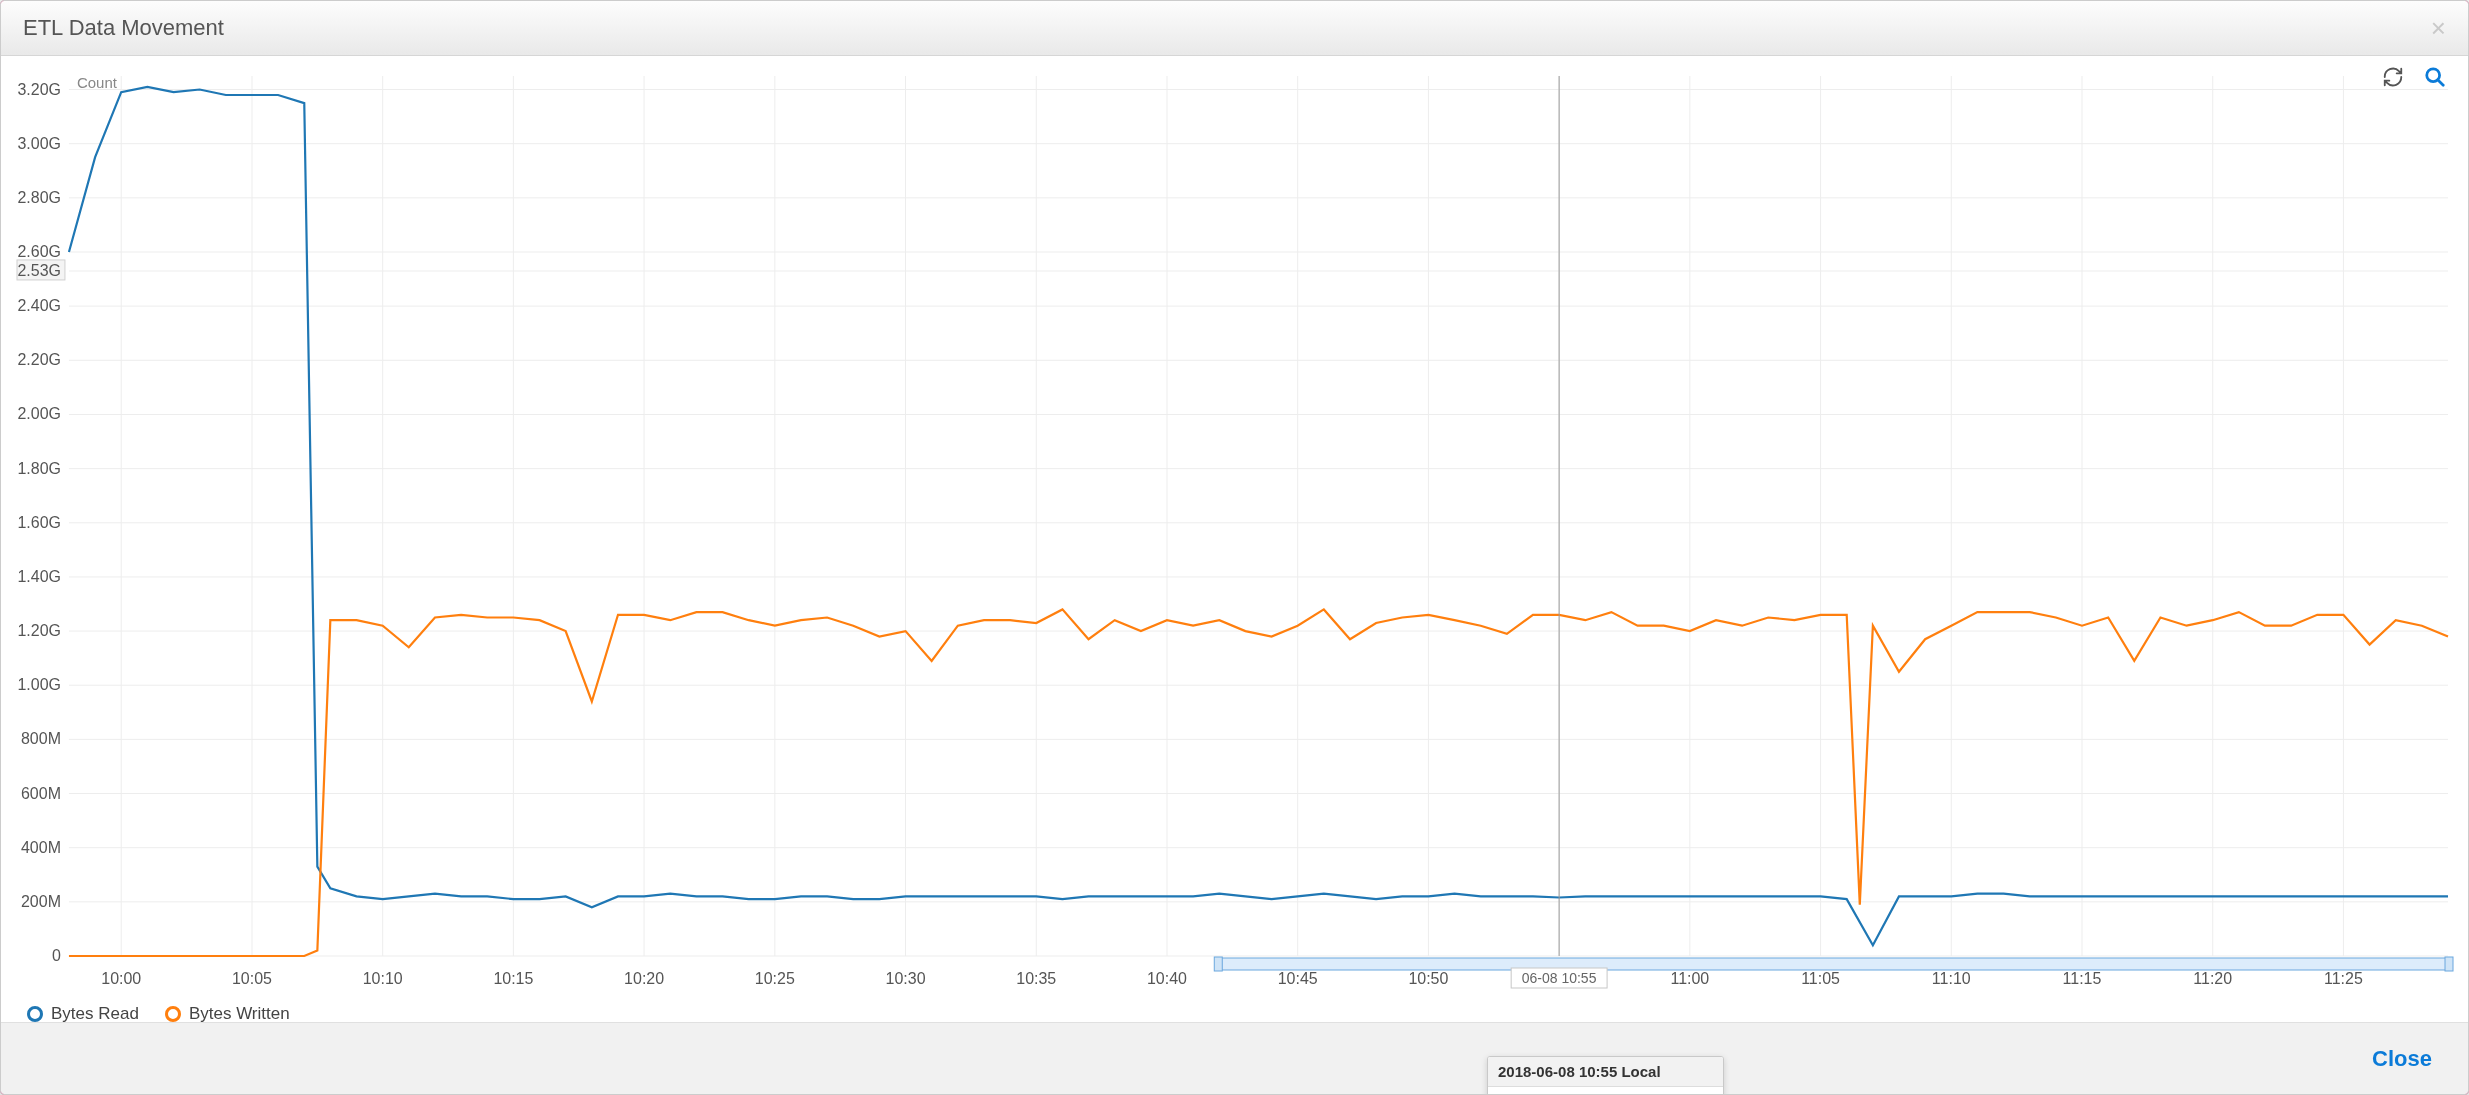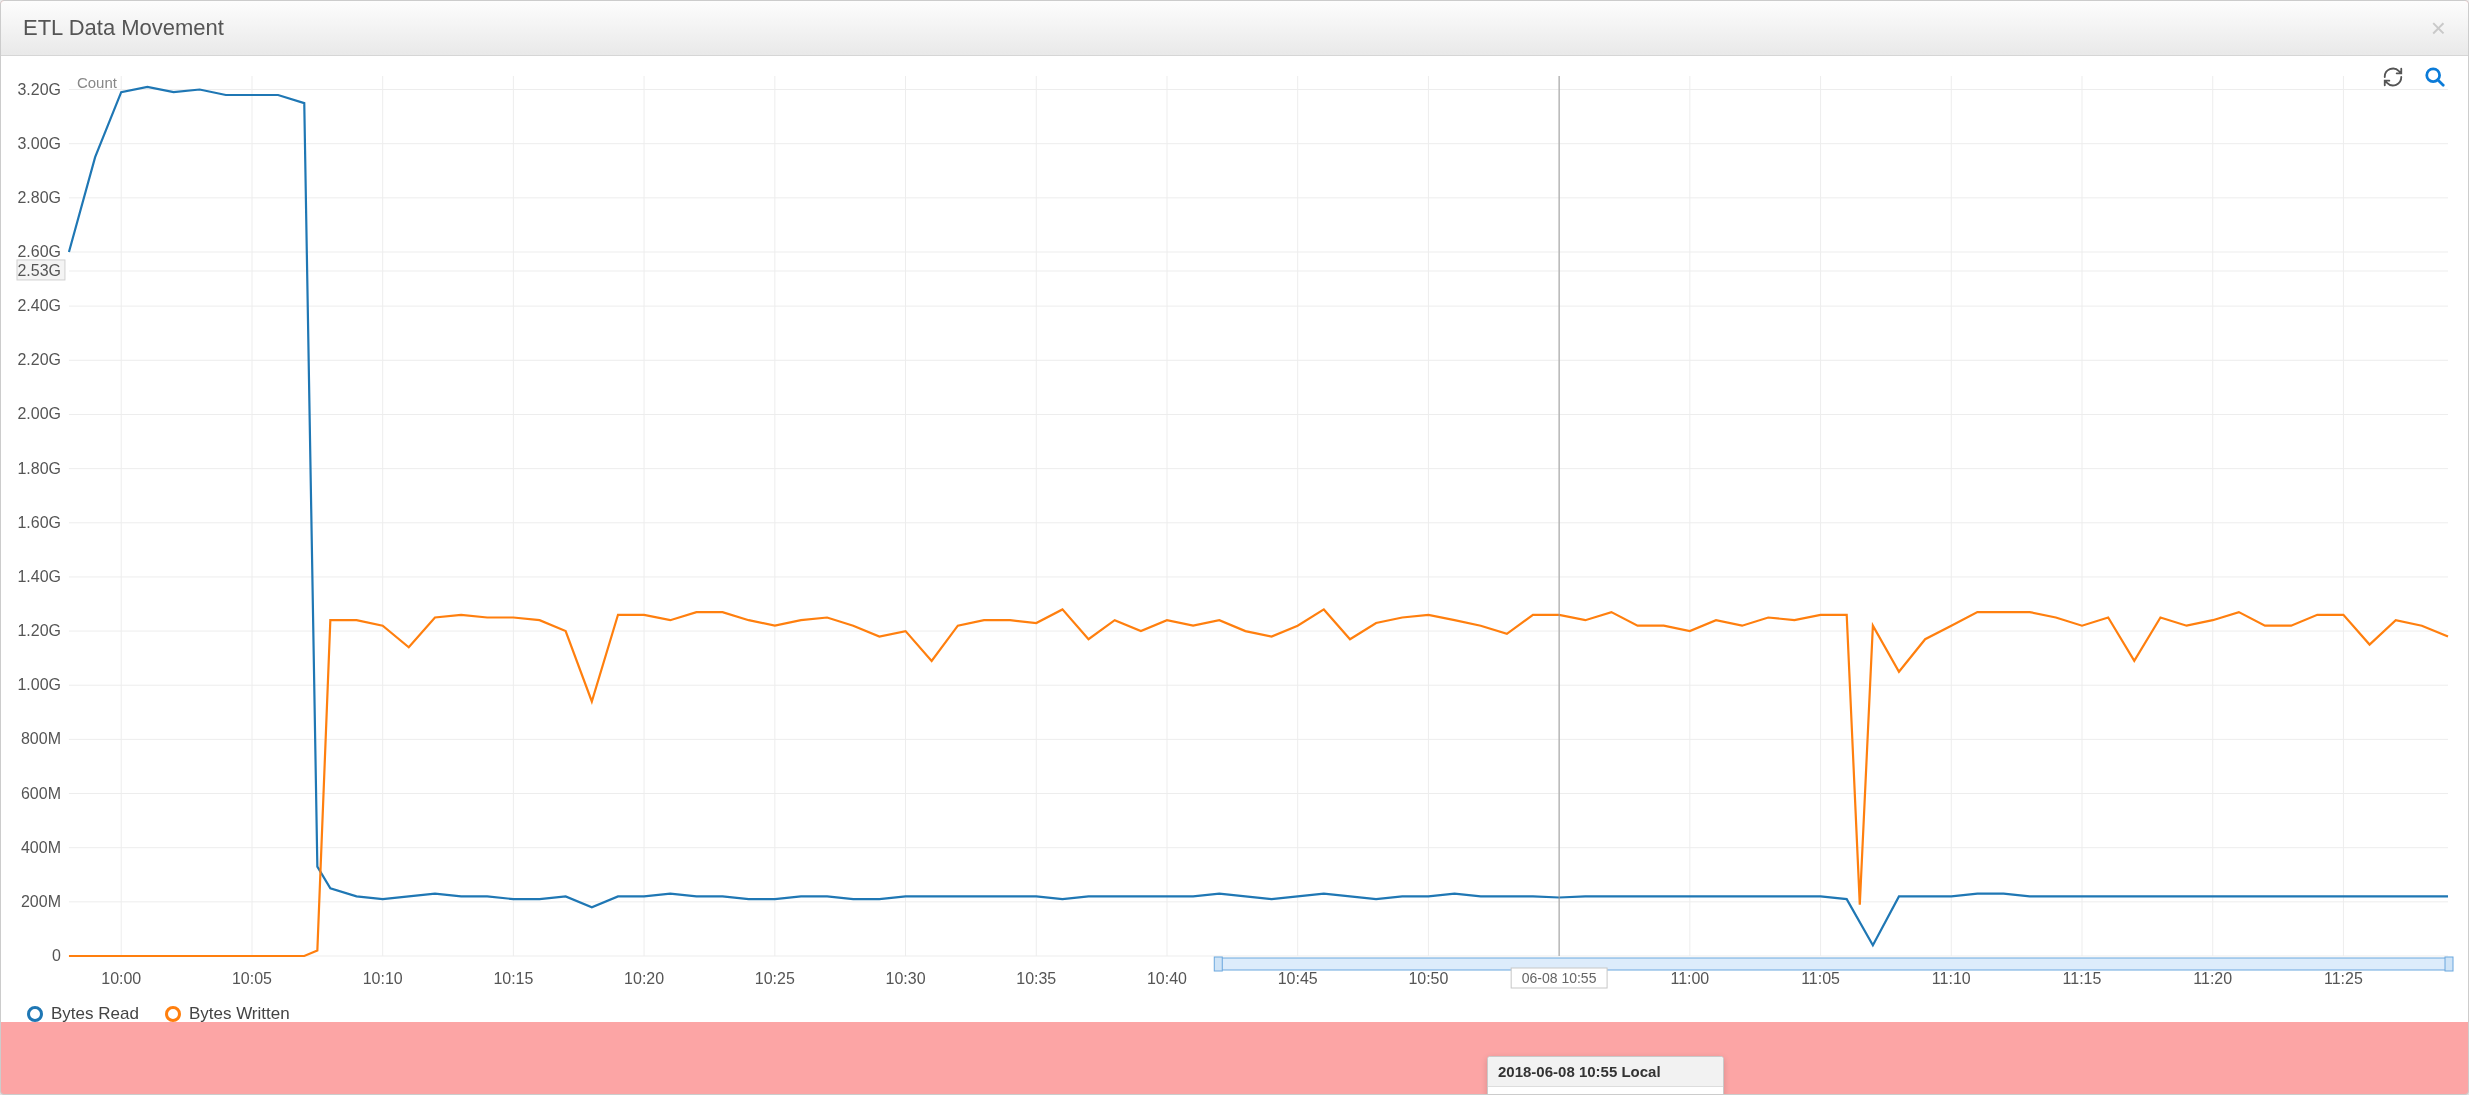--- a/index.html
+++ b/index.html
@@ -1,16 +1,16 @@
 <!DOCTYPE html>
 <html><head>
 <meta charset="utf-8">
 <style>
   html, body { margin:0; padding:0; font-family:"Helvetica Neue", Arial, sans-serif; color:#333; background:#f4f4f4; }
-  .modal { width:2469px; height:1095px; box-sizing:border-box; background:#fca5a5; border:1px solid #ccc; border-radius:4px; position:relative; overflow:hidden; box-shadow:0 6px 24px rgba(0,0,0,0.2); }
+  .modal { width:2469px; height:1095px; box-sizing:border-box; background:#be185d; border:1px solid #ccc; border-radius:4px; position:relative; overflow:hidden; box-shadow:0 6px 24px rgba(0,0,0,0.2); }
 
   .modal-header {
     height:54px; padding:0 22px; display:flex; align-items:center;
     background:linear-gradient(#fdfdfd,#e9e9e9); border-bottom:1px solid #d6d6d6;
     font-size:22px; font-weight:400; color:#555;
   }
   .modal-header .title { flex:1; }
   .close-x { font-size:26px; color:#c9c9c9; font-weight:300; cursor:pointer; }
 
   .modal-body { position:relative; height:966px; background:#fff; }
@@ -186,14 +186,17 @@
           <span class="legend-dot" style="border-color: rgb(31, 119, 180);"></span>
           <span>Bytes Read</span>
         </div>
         <div class="legend-item">
           <span class="legend-dot" style="border-color: rgb(255, 127, 14);"></span>
           <span>Bytes Written</span>
         </div>
       </div>
     </div>
 
+  <div class="modal-footer">
+    <span class="btn-close">Close</span>
+  </div>
 
 </div>
 
 </body></html>

